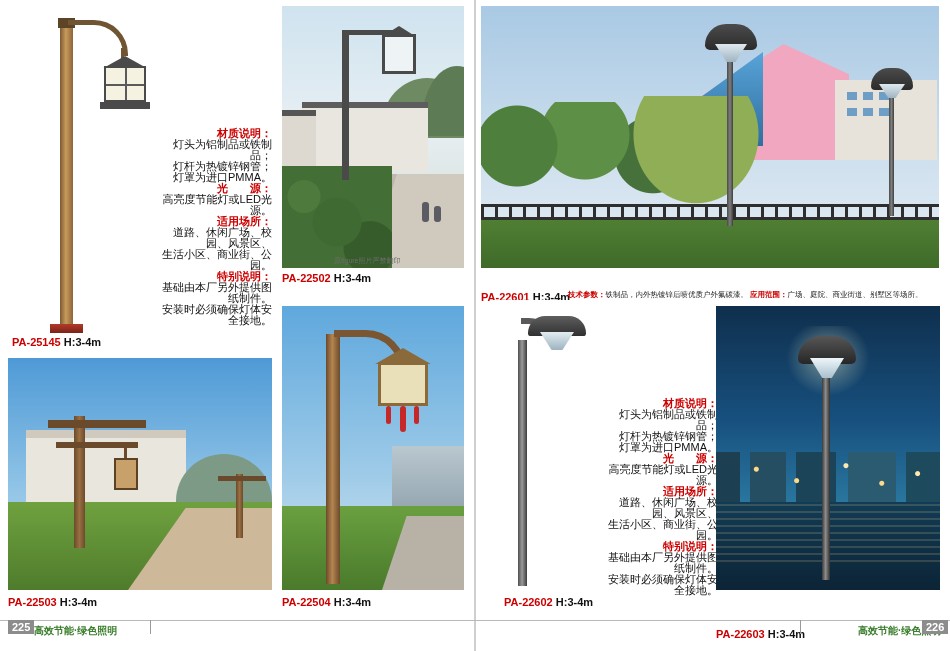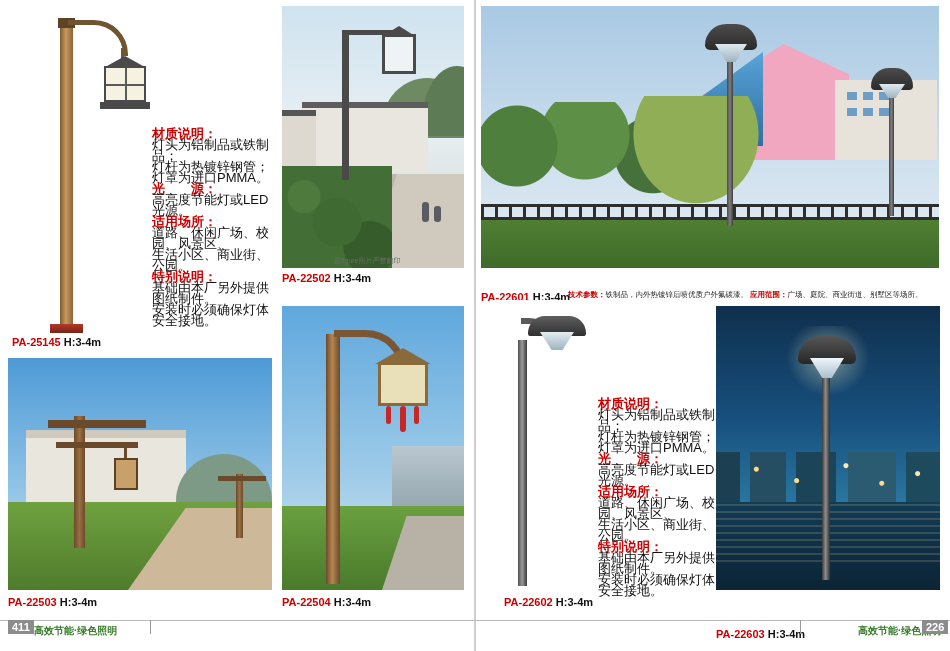--- a/index.html
+++ b/index.html
@@ -24,24 +24,25 @@
     font-size:11px;
     font-weight:bold;
     color:#cc0000;
     white-space:nowrap;
     letter-spacing:0;
   }
   .caption .h { color:#111111; font-weight:bold; }
 
   .spec {
     position:absolute;
-    font-size:13px;
+    font-size:11px;
     line-height:11px;
     color:#111111;
     width:120px;
+    text-align:right;
   }
   .spec .lbl { color:#cc0000; font-weight:bold; }
 
   .techline {
     position:absolute;
     font-size:7.5px;
     color:#222222;
     white-space:nowrap;
   }
   .techline .lbl { color:#cc0000; font-weight:bold; }
@@ -558,21 +559,21 @@
     <div class="post"></div>
     <div class="head"></div>
     <div class="lens"></div>
   </div>
   <div class="caption" style="left:716px; top:596px;margin-top:32px;">
     <span>PA-22603</span>
     <span class="h">H:3-4m</span>
   </div>
 
   <div class="footer-rule" style="top:620px;"></div>
-  <div class="pagenum" style="left:8px; top:620px;">411</div>
+  <div class="pagenum" style="left:8px; top:620px;">225</div>
   <div class="foottext" style="left:34px; top:624px;">高效节能·绿色照明</div>
   <div class="footdivider" style="left:150px; top:620px; height:14px;"></div>
 
   <div class="foottext" style="left:858px; top:624px;">高效节能·绿色照明</div>
   <div class="pagenum" style="left:922px; top:620px;">226</div>
   <div class="footdivider" style="left:800px; top:620px; height:14px;"></div>
 
 </div>
 
 </body></html>

